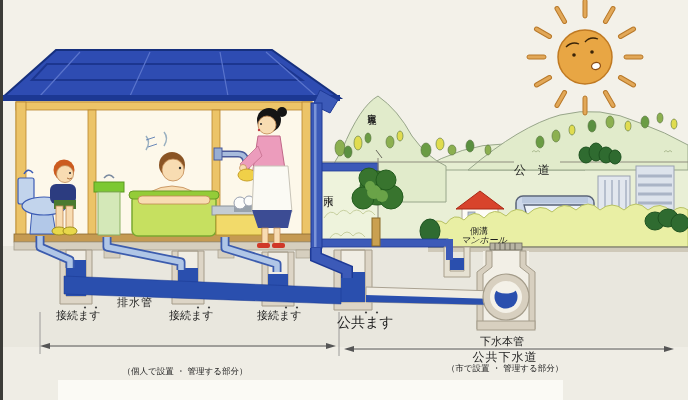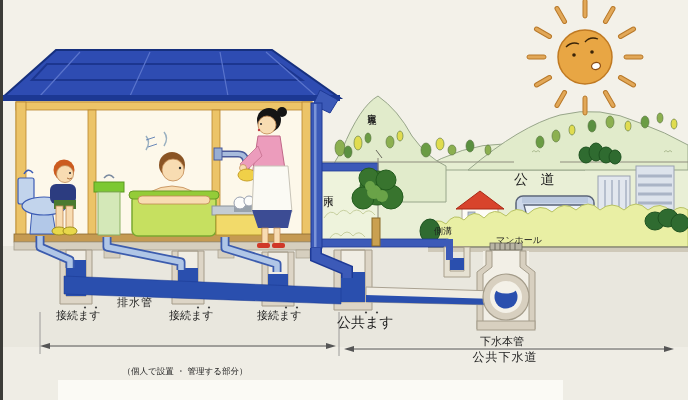--- a/index.html
+++ b/index.html
@@ -331,26 +331,27 @@
         <circle cx="297" cy="307.5" r="1.1"></circle>
     <circle cx="366" cy="312.5" r="1.1"></circle>
         <circle cx="377" cy="312.5" r="1.1"></circle>
   </g>
 
   <rect x="0" y="0" width="3" height="400" fill="#3c3c38"></rect>
   <rect x="58" y="380" width="505" height="20" fill="#fbfaf5"></rect>
 </svg>
 
   <div class="lbl v" style="left:366px;top:106px;font-size:9px;">官民境界</div>
-  <div class="lbl" style="left:514px;top:172px;font-size:14px;letter-spacing:4px;">公 道</div>
+  <div class="lbl" style="left:514px;top:164px;font-size:12px;letter-spacing:4px;">公 道</div>
   <div class="lbl v" style="left:323px;top:188px;font-size:10px;">雨水</div>
-  <div class="lbl" style="left:434px;top:227px;font-size:9px;">側溝</div>
-  <div class="lbl" style="left:496px;top:236px;font-size:9px;">マンホール</div>
+  <div class="lbl" style="left:470px;top:227px;font-size:9px;">側溝</div>
+  <div class="lbl" style="left:461px;top:236px;font-size:9px;font-style:italic;">マンホール</div>
   <div class="lbl" style="left:117px;top:297px;font-size:11px;letter-spacing:1px;">排水管</div>
   <div class="lbl" style="left:56px;top:310px;font-size:11px;">接続ます</div>
   <div class="lbl" style="left:169px;top:310px;font-size:11px;">接続ます</div>
   <div class="lbl" style="left:257px;top:310px;font-size:11px;">接続ます</div>
   <div class="lbl" style="left:337px;top:315px;font-size:14px;">公共ます</div>
   <div class="lbl" style="left:480px;top:336px;font-size:11px;">下水本管</div>
 
   <div class="lbl c" style="left:445px;top:351px;width:120px;font-size:12px;letter-spacing:1px;">公共下水道</div>
   <div class="lbl c" style="left:95px;top:367px;width:180px;font-size:8.5px;">（個人で設置 ・ 管理する部分）</div>
+  <div class="lbl c" style="left:425px;top:364px;width:160px;font-size:8.5px;">（市で設置 ・ 管理する部分）</div>
 </div>
 
 </body></html>

